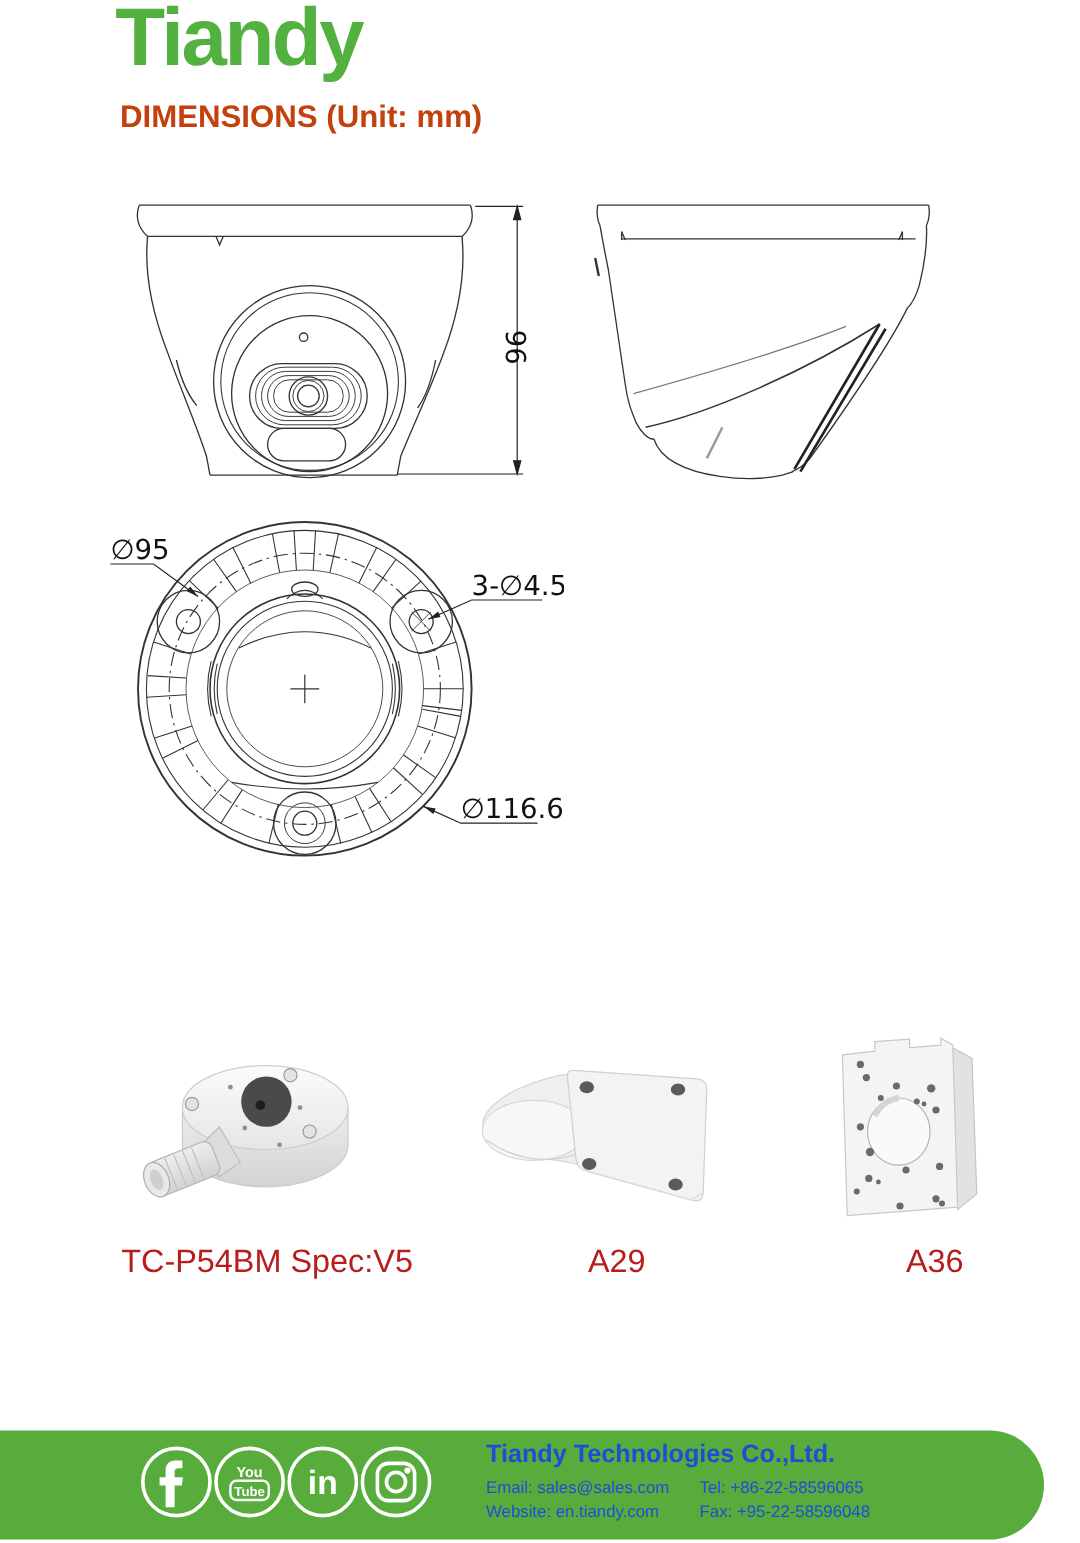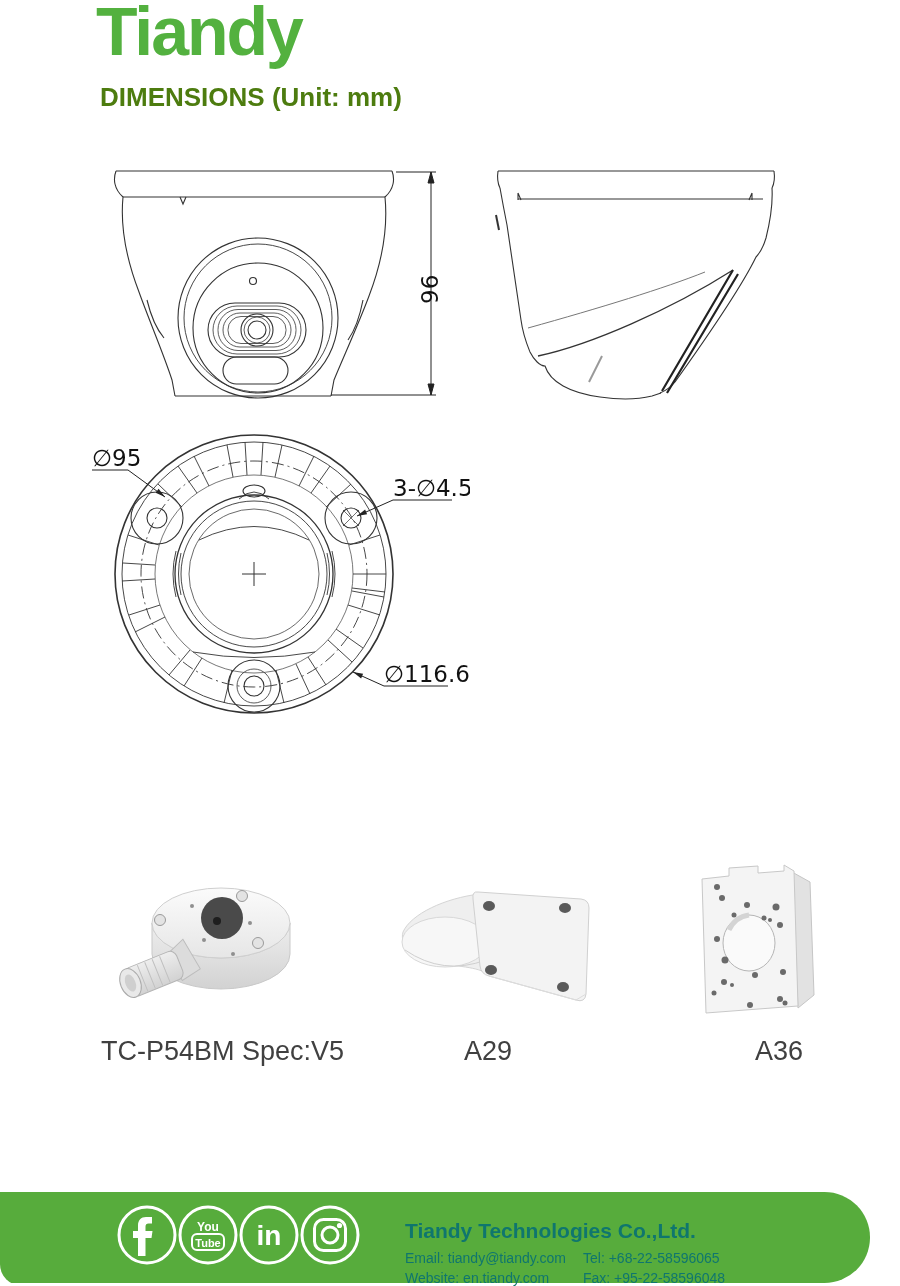--- a/index.html
+++ b/index.html
@@ -1,30 +1,30 @@
 <!DOCTYPE html>
 <html><head>
 <meta charset="utf-8">
 <style>
   html,body{margin:0;padding:0;}
   body{font-family:"Liberation Sans",sans-serif;background:#fff;}
-  #page{position:relative;width:900px;height:1286px;background:#fff;overflow:hidden;border-radius:22px;}
+  #page{position:relative;width:900px;height:1286px;background:#fff;overflow:hidden;}
   .abs{position:absolute;}
   #logo{left:96px;top:-8px;font-size:68px;font-weight:800;letter-spacing:-2px;}
-  .section-heading{left:100px;font-size:26px;font-weight:700;color:#4d7c0f;letter-spacing:0px;}
+  .section-heading{left:100px;font-size:26px;font-weight:700;color:#c2410c;letter-spacing:0px;}
   #dim-heading{top:82px;}
   #acc-heading{top:790px;}
-  .acc-label{top:1036px;font-size:27px;color:#404040;}
+  .acc-label{top:1036px;font-size:27px;color:#b91c1c;}
   svg{display:block;}
   .dwg{stroke:#333;fill:none;stroke-width:1.1;}
   .dwg-thick{stroke:#222;fill:none;stroke-width:2.2;}
   .dwg-thin{stroke:#777;fill:none;stroke-width:1;}
   .dim-text{font-family:"DejaVu Sans","Liberation Sans",sans-serif;font-size:23px;fill:#111;}
   #footer-band{left:0;top:1192px;width:870px;height:91px;border-radius:0 45.5px 45.5px 0;}
-  .ft{color:#0f766e;margin-top:19px;}
+  .ft{color:#1d4ed8;}
   #ft-company{left:405px;top:1200px;font-size:21px;font-weight:700;}
   .ft-small{font-size:14px;}
   #ft-email{left:405px;top:1231px;}
   #ft-website{left:405px;top:1251px;}
   #ft-tel{left:583px;top:1231px;}
   #ft-fax{left:583px;top:1251px;}
   .soc{top:1204px;width:62px;height:62px;cursor:pointer;}
 </style>
 </head>
 <body>
@@ -207,21 +207,21 @@
       <circle cx="80" cy="123" r="2"></circle>
         <circle cx="118" cy="58" r="2"></circle>
         <circle cx="128" cy="137" r="3"></circle>
       <circle cx="133" cy="141" r="2.5"></circle>
         <circle cx="98" cy="143" r="3"></circle>
         <circle cx="62" cy="131" r="2.5"></circle>
     </g>
   </svg>
 
   <div class="abs acc-label" style="left:101px;">TC-P54BM Spec:V5</div>
-  <div class="abs acc-label" style="left:464px;width:100px;">A29</div>
+  <div class="abs acc-label" style="left:464px;width:100px;text-align:center;">A29</div>
   <div class="abs acc-label" style="left:703px;width:100px;text-align:right;">A36</div>
 
   <div id="footer-band" class="abs" style="background:#57ac3c;"></div>
 
   <svg class="abs soc" style="left:116px;" viewBox="0 0 62 62">
     <circle cx="31" cy="31" r="28" fill="none" stroke="#fff" stroke-width="3"></circle>
     <path fill="#fff" d="M36,13 h-6 c-5,0 -8,3.2 -8,8.4 v5.6 h-5 v7 h5 v18 h7.5 v-18 h6 l1,-7 h-7 v-4.6 c0,-1.9 1,-2.9 3,-2.9 h3.5 z"></path>
   </svg>
   <svg class="abs soc" style="left:177px;" viewBox="0 0 62 62">
     <circle cx="31" cy="31" r="28" fill="none" stroke="#fff" stroke-width="3"></circle>
@@ -234,18 +234,18 @@
     <text x="31" y="41" text-anchor="middle" fill="#fff" font-size="28" font-weight="bold" font-family="Liberation Sans, sans-serif">in</text>
   </svg>
   <svg class="abs soc" style="left:299px;" viewBox="0 0 62 62">
     <circle cx="31" cy="31" r="28" fill="none" stroke="#fff" stroke-width="3"></circle>
     <rect x="15.5" y="15.5" width="31" height="31" rx="9" fill="none" stroke="#fff" stroke-width="3"></rect>
     <circle cx="31" cy="31" r="8" fill="none" stroke="#fff" stroke-width="3"></circle>
     <circle cx="40.5" cy="21.5" r="2.6" fill="#fff"></circle>
   </svg>
 
   <div id="ft-company" class="abs ft">Tiandy Technologies Co.,Ltd.</div>
-  <div id="ft-email" class="abs ft ft-small">Email: tiandy@tiandy.com</div>
+  <div id="ft-email" class="abs ft ft-small">Email: sales@sales.com</div>
   <div id="ft-website" class="abs ft ft-small">Website: en.tiandy.com</div>
-  <div id="ft-tel" class="abs ft ft-small">Tel: +68-22-58596065</div>
+  <div id="ft-tel" class="abs ft ft-small">Tel: +86-22-58596065</div>
   <div id="ft-fax" class="abs ft ft-small">Fax: +95-22-58596048</div>
 
 </div>
 
 </body></html>

